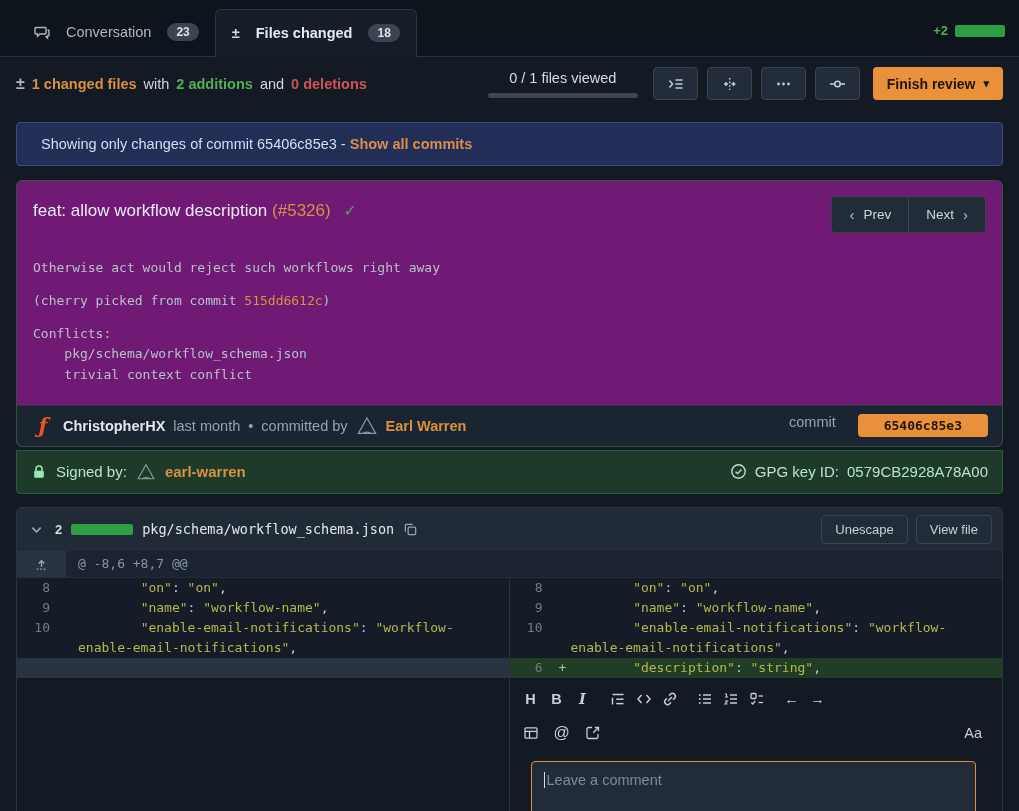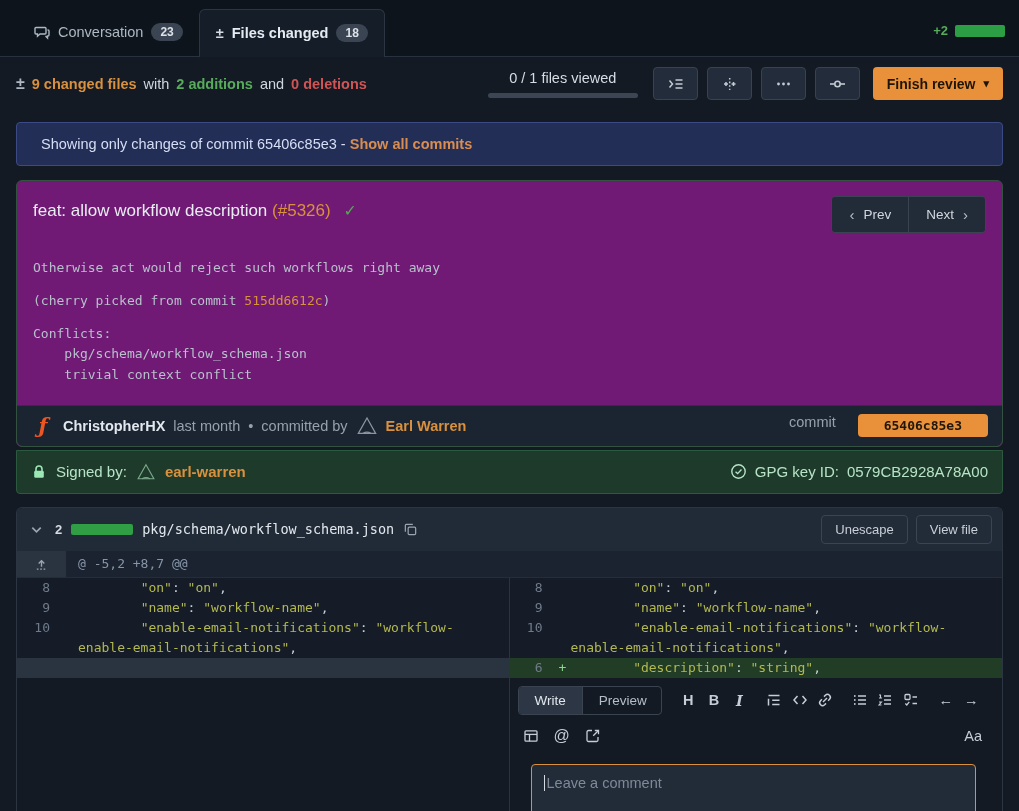--- a/index.html
+++ b/index.html
@@ -6,21 +6,21 @@
   html,body { background:#0b1118; }
   .page{
     width:1019px; height:811px; overflow:hidden; position:relative;
     background:#131a24; color:#cfd6de;
     font-family:"Liberation Sans", sans-serif; font-size:14px;
     display:flex; flex-direction:column;
   }
   svg{display:block;}
   
   .tabbar{ background:#0d141c; border-bottom:1px solid #283140; display:flex; align-items:flex-end; padding:0 14px 0 18px; height:57px; flex:none;}
-  .tab{ display:flex; align-items:center; gap:8px; padding:14px 16px 15px; color:#aeb7c2; cursor:pointer; font-size:14.5px;}
+  .tab{ display:flex; align-items:center; gap:16px; padding:14px 16px 15px; color:#aeb7c2; cursor:pointer; font-size:14.5px;}
   .tab.active{ background:#151d29; border:1px solid #2c3542; border-bottom:none; border-radius:6px 6px 0 0; margin-bottom:-1px; color:#e6ebf1; font-weight:600;}
   .badge{ background:#3a4452; color:#dde2e8; font-size:12px; font-weight:600; padding:2px 9px; border-radius:10px; }
   .tab-ico{ color:#aeb7c2; }
   .tab.active .tab-ico{ color:#d6dce3; }
   .diffstat{ margin-left:auto; display:flex; align-items:center; gap:7px; padding-bottom:18px; }
   .diffstat .plus{ color:#57ab5a; font-weight:700; font-size:13px; }
   .diffstat .bar{ width:50px; height:12px; background:#2c9f45; border-radius:2px; }
   
   .summary{ display:flex; align-items:center; padding:10px 16px 9px; flex:none; }
   .sum-left{ display:flex; align-items:center; gap:7px; font-size:14.5px; }
@@ -125,21 +125,21 @@
     </div>
     <div class="diffstat">
       <span class="plus">+2</span>
       <span class="bar"></span>
     </div>
   </div>
 
   <div class="summary">
     <div class="sum-left">
       <span class="pm-ico">±</span>
-      <span class="o">9 changed files</span>
+      <span class="o">1 changed files</span>
       <span>with</span>
       <span class="g">2 additions</span>
       <span>and</span>
       <span class="r">0 deletions</span>
     </div>
     <div class="sum-right">
       <div class="viewed">
         <div class="viewed-txt">0 / 1 files viewed</div>
         <div class="viewed-bar"></div>
       </div>
@@ -287,21 +287,21 @@
     </div>
 
     <div class="hunk-row">
       <div class="hunk-expand">
         <svg width="15" height="16" viewBox="0 0 16 16" fill="none" stroke="currentColor" stroke-width="1.5">
             <line x1="8" y1="4.5" x2="8" y2="11"></line>
             <polyline points="5,7.5 8,4.5 11,7.5"></polyline>
             <line x1="3" y1="13.5" x2="13" y2="13.5" stroke-dasharray="1.8,1.8"></line>
           </svg>
       </div>
-      <div class="hunk-text">@ -5,2 +8,7 @@</div>
+      <div class="hunk-text">@ -8,6 +8,7 @@</div>
     </div>
 
     <div class="diff-body">
 
       <div class="half left">
         <div class="crow">
           <span class="lnum">8</span>
             <span class="marker"></span>
           <span class="codec"><span class="tok">        "on"</span><span>: </span><span class="tok">"on"</span><span>,</span></span>
         </div>
@@ -336,24 +336,20 @@
           <span class="codec"><span class="tok">        "enable-email-notifications"</span><span>: </span><span class="tok">"workflow-enable-email-notifications"</span><span>,</span></span>
         </div>
         <div class="crow add">
           <span class="lnum">6</span>
             <span class="marker">+</span>
           <span class="codec"><span class="tok">        "description"</span><span>: </span><span class="tok">"string"</span><span>,</span></span>
         </div>
 
         <div class="cform">
           <div class="ed-row1">
-            <div class="seg">
-              <span class="seg-btn active">Write</span>
-              <span class="seg-btn">Preview</span>
-            </div>
             <span class="fmt b">H</span>
             <span class="fmt b">B</span>
             <span class="fmt i">I</span>
             <span class="fmt gap-l">
               <svg width="16" height="16" viewBox="0 0 16 16" fill="none" stroke="currentColor" stroke-width="1.5">
                   <line x1="2.5" y1="3.5" x2="13.5" y2="3.5"></line>
                   <line x1="2.5" y1="6.8" x2="2.5" y2="13.5"></line>
                   <line x1="6.2" y1="8.2" x2="13.5" y2="8.2"></line>
                   <line x1="6.2" y1="12.6" x2="13.5" y2="12.6"></line>
                 </svg>

